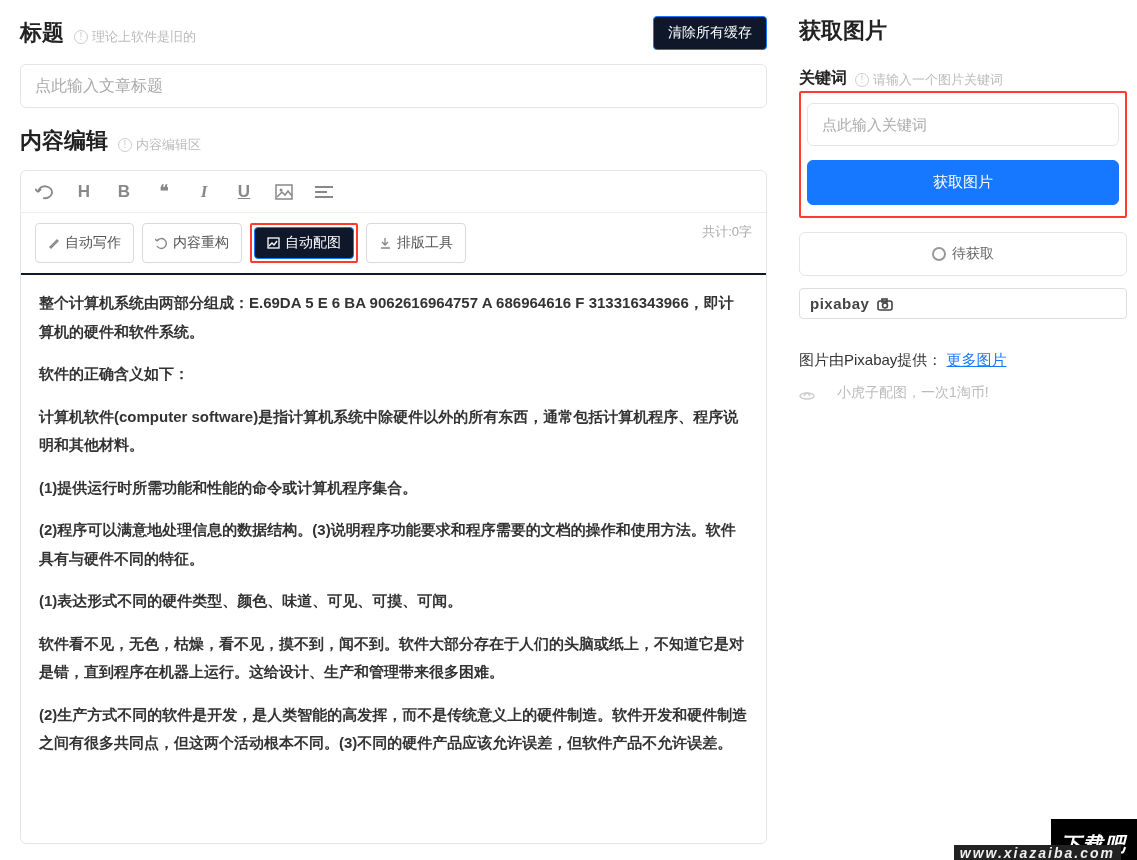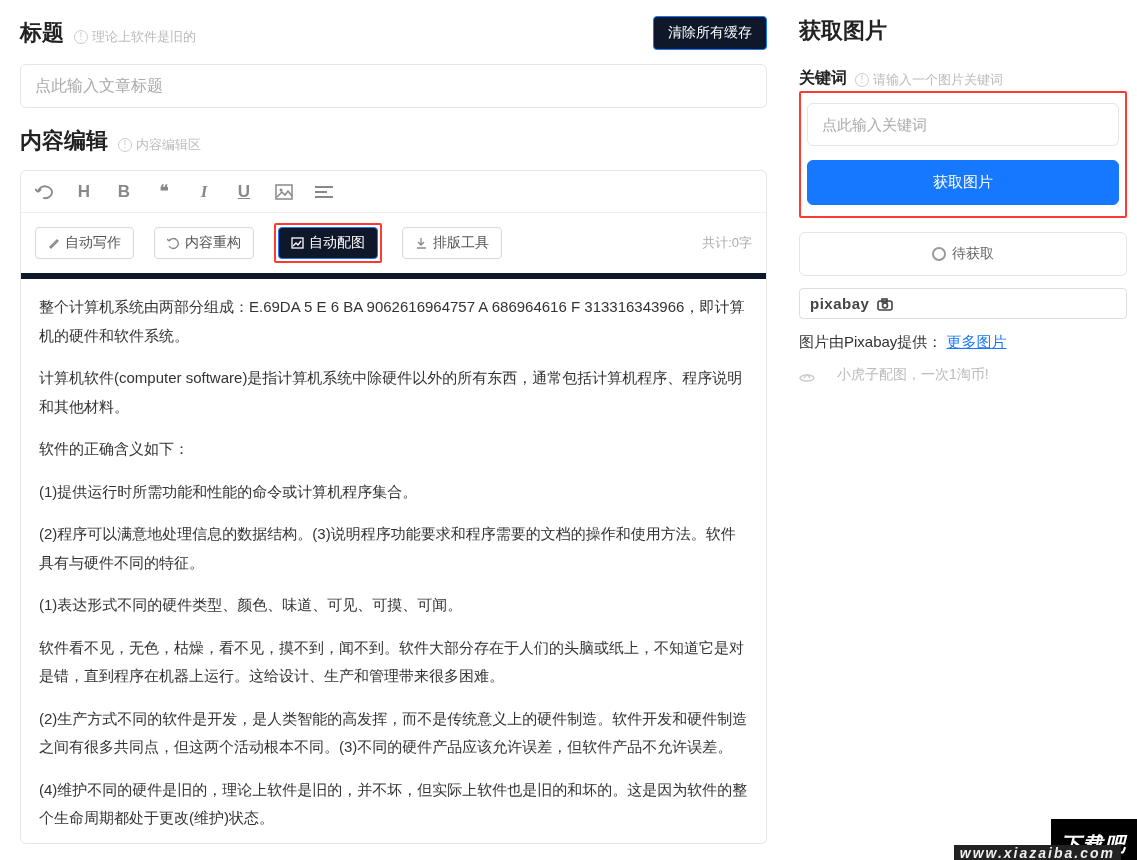--- a/index.html
+++ b/index.html
@@ -22,37 +22,37 @@
 .title-input::placeholder { color: #aaa; }
 
 .section-h-row { display: flex; align-items: baseline; gap: 10px; margin-bottom: 14px; }
 .section-h { font-size: 22px; font-weight: 700; color: #222; }
 
 .editor-box { border: 1px solid #e5e5e5; border-radius: 6px; display: flex; flex-direction: column; flex: 1; min-height: 0; }
 .toolbar1 { padding: 10px 14px; border-bottom: 1px solid #eee; display: flex; gap: 22px; align-items: center; }
 .tb-icon { color: #888; font-size: 17px; font-weight: 700; cursor: pointer; width: 18px; text-align: center; }
 .tb-icon svg { display: block; }
 
-.toolbar2 { padding: 10px 14px; border-bottom: 6px solid #0f172a; display: flex; gap: 20px; align-items: center; position: relative; }
+.toolbar2 { padding: 10px 14px; border-bottom: 2px solid #0f172a; display: flex; gap: 8px; position: relative; }
 .btn-sm { padding: 6px 12px; font-size: 14px; }
 .highlight-red { border: 2px solid #ff3b30; padding: 2px; border-radius: 2px; display: inline-block; }
 .wordcount { color: #aaa; font-size: 13px; margin-left: auto; }
 
 .editor-content { padding: 14px 18px; overflow-y: auto; flex: 1; line-height: 1.9; color: #333; font-size: 15px; }
-.editor-content p { margin-bottom: 14px; }
+.editor-content p { margin-bottom: 14px; font-weight: bold; }
 
 .keyword-input { width: 100%; padding: 12px 14px; border: 1px solid #e5e5e5; border-radius: 6px; font-size: 15px; margin-bottom: 14px; }
 .keyword-input::placeholder { color: #aaa; }
 
 .side-highlight { border: 2px solid #ff3b30; padding: 10px 6px 11px; margin-bottom: 14px; border-radius: 2px; }
 
 .pending-box { border: 1px solid #e5e5e5; border-radius: 6px; padding: 12px; text-align: center; color: #666; margin-bottom: 12px; display:flex; align-items:center; justify-content:center; gap:6px; }
 .circle-o { display:inline-block; width:14px; height:14px; border:2px solid #999; border-radius:50%; }
 
-.pixabay-badge { display:inline-block; border:1px solid #ddd; padding:6px 10px; border-radius:4px; font-family: Arial; font-weight:600; color:#444; font-size:15px; margin-bottom:14px; letter-spacing:0.5px; }
+.pixabay-badge { display:inline-block; border:1px solid #ddd; padding:6px 10px; border-radius:4px; font-family: Arial; font-weight:600; color:#444; font-size:15px; margin-bottom:32px; letter-spacing:0.5px; }
 .credit { font-size:15px; color:#333; margin-bottom:14px; }
 .credit a { color:#1677ff; text-decoration:underline; }
 
 .footer-note { font-size:14px; color:#bbb; display:flex; align-items:center; gap:22px; }
 
 .watermark { position:absolute; right:0; bottom:0; background:#000; color:#fff; padding:12px 10px 2px; font-size:20px; font-style:italic; font-weight:900; letter-spacing:2px; font-family:"SimHei",sans-serif; }
 .watermark .border-top { position:absolute; top:-3px; left:0; right:0; height:3px; background:#fff; }
 .watermark-url { position:absolute; right:16px; bottom:-1px; font-size:14px; color:#eee; background:#222; padding:0 6px; }
 
 .relpos { position: relative; }
@@ -141,28 +141,27 @@
           <svg width="13" height="13" viewBox="0 0 13 13">
               <path d="M6 1 L6 8 M3 5 L6 8 L9 5 M2 11 L11 11" stroke="#888" stroke-width="1.3" fill="none"></path>
             </svg>
           <span>排版工具</span>
         </button>
         <span class="wordcount">共计:0字</span>
       </div>
 
       <div class="editor-content">
         <p>整个计算机系统由两部分组成：E.69DA 5 E 6 BA 9062616964757 A 686964616 F 313316343966，即计算机的硬件和软件系统。</p>
+        <p>软件的正确含义如下：</p>
         <p>计算机软件(computer software)是指计算机系统中除硬件以外的所有东西，通常包括计算机程序、程序说明和其他材料。</p>
-        <p>软件的正确含义如下：</p>
         <p>(1)提供运行时所需功能和性能的命令或计算机程序集合。</p>
         <p>(2)程序可以满意地处理信息的数据结构。(3)说明程序功能要求和程序需要的文档的操作和使用方法。软件具有与硬件不同的特征。</p>
         <p>(1)表达形式不同的硬件类型、颜色、味道、可见、可摸、可闻。</p>
         <p>软件看不见，无色，枯燥，看不见，摸不到，闻不到。软件大部分存在于人们的头脑或纸上，不知道它是对是错，直到程序在机器上运行。这给设计、生产和管理带来很多困难。</p>
         <p>(2)生产方式不同的软件是开发，是人类智能的高发挥，而不是传统意义上的硬件制造。软件开发和硬件制造之间有很多共同点，但这两个活动根本不同。(3)不同的硬件产品应该允许误差，但软件产品不允许误差。</p>
-        <p>(4)维护不同的硬件是旧的，理论上软件是旧的，并不坏，但实际上软件也是旧的和坏的。这是因为软件的整个生命周期都处于更改(维护)状态。</p>
       </div>
     </div>
   </div>
 
   <div class="sidebar">
     <div class="section-h" style="margin-bottom:22px">获取图片</div>
 
     <div style="display:flex;align-items:baseline;gap:8px;margin-bottom:2px">
       <span style="font-size:16px;font-weight:700;color:#222">关键词</span>
       <span class="hint">

